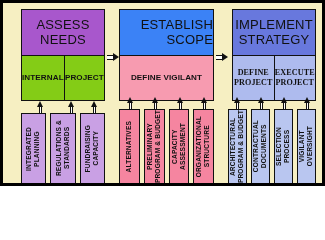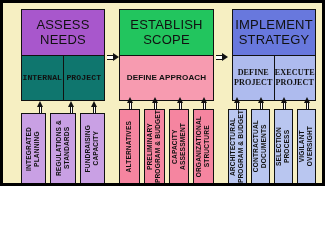--- a/index.html
+++ b/index.html
@@ -129,24 +129,24 @@
     font-size:6.6px;
     font-weight:bold;
     line-height:1.25;
     letter-spacing:.15px;
     color:#111;
     white-space:pre-line;
   }
 
   
   .p0 .title{background:#a857cc;}
-  .p0 .sub{background:#0f766e;font-family:Liberation Mono, monospace;}
+  .p0 .sub{background:#84cc16;}
   .p0 .vbox{background:#c9a0e4;}
 
-  .p1 .title{background:#22c55e;}
+  .p1 .title{background:#3b82f6;text-align:right;}
   .p1 .sub{background:#f79bb0;}
   .p1 .vbox{background:#f585a0;}
 
   .p2 .title{background:#6878dd;}
   .p2 .sub{background:#aebbee;font-family:Liberation Serif, serif;}
   .p2 .vbox{background:#b9c6f0;}
 
   
   .rarrow{
     position:absolute;
@@ -218,21 +218,21 @@
         </div>
       </div>
     </div>
 
     <div class="phase p1">
       <div class="stack">
         <div class="title">ESTABLISH
 SCOPE</div>
         <div class="subrow">
           <div class="sub">DEFINE
-APPROACH</div>
+VIGILANT</div>
         </div>
       </div>
       <div class="uparrows">
         <div class="uparrow" style="left:16px;">
           <div class="shaft"></div>
             <div class="head"></div>
         </div>
         <div class="uparrow" style="left:41px;">
           <div class="shaft"></div>
             <div class="head"></div>

